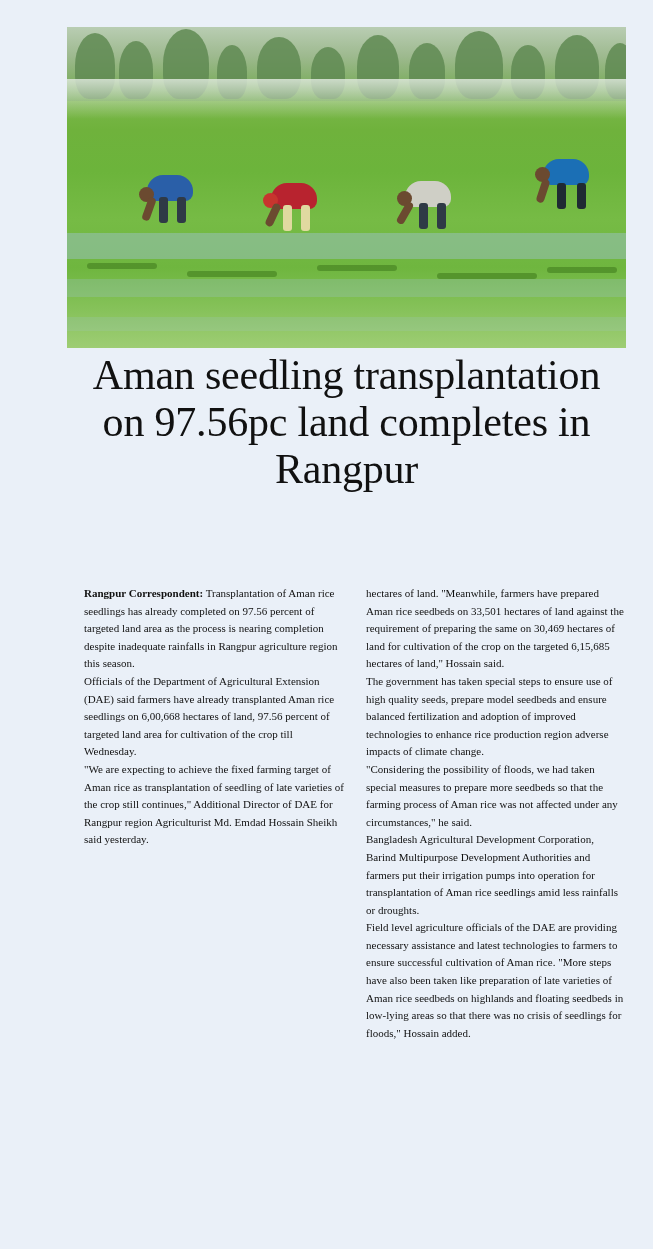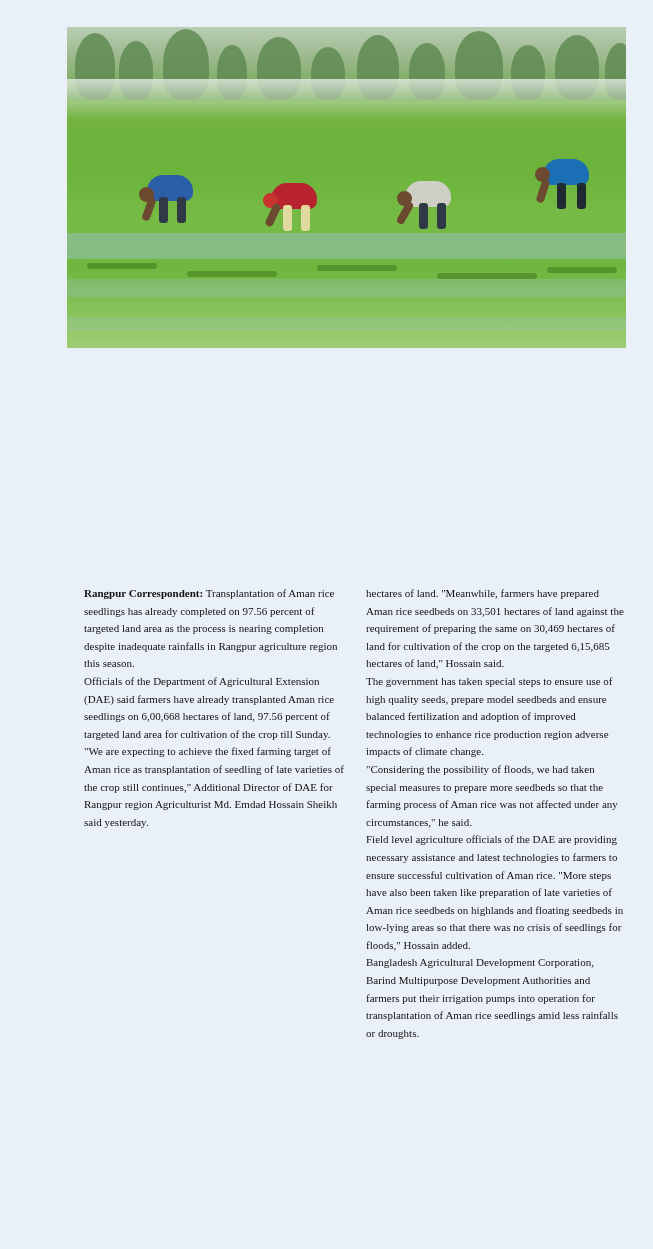--- a/index.html
+++ b/index.html
@@ -212,30 +212,31 @@
         <div class="farmer" style="left:466px; top:126px; width:74px; height:80px;">
           <div class="body" style="left:10px; top:6px; background:#1b6fb5;"></div>
           <div class="head" style="left:2px; top:14px;"></div>
           <div class="arm" style="left:6px; top:26px; transform:rotate(18deg);"></div>
           <div class="leg" style="left:24px; top:30px; background:#1f2a33;"></div>
           <div class="leg" style="left:44px; top:30px; background:#1f2a33;"></div>
         </div>
       </div>
     </div>
 
+    <div class="headline">Aman seedling transplantation on 97.56pc land completes in Rangpur</div>
 
     <div class="columns">
       <div class="col">
         <p><span class="byline">Rangpur Correspondent:</span> <span>Transplantation of Aman rice seedlings has already completed on 97.56 percent of targeted land area as the process is nearing completion despite inadequate rainfalls in Rangpur agriculture region this season.</span></p>
-        <p>Officials of the Department of Agricultural Extension (DAE) said farmers have already transplanted Aman rice seedlings on 6,00,668 hectares of land, 97.56 percent of targeted land area for cultivation of the crop till Sunday.</p>
+        <p>Officials of the Department of Agricultural Extension (DAE) said farmers have already transplanted Aman rice seedlings on 6,00,668 hectares of land, 97.56 percent of targeted land area for cultivation of the crop till Wednesday.</p>
         <p>"We are expecting to achieve the fixed farming target of Aman rice as transplantation of seedling of late varieties of the crop still continues," Additional Director of DAE for Rangpur region Agriculturist Md. Emdad Hossain Sheikh said yesterday.</p>
       </div>
       <div class="col">
         <p>hectares of land. "Meanwhile, farmers have prepared Aman rice seedbeds on 33,501 hectares of land against the requirement of preparing the same on 30,469 hectares of land for cultivation of the crop on the targeted 6,15,685 hectares of land," Hossain said.</p>
         <p>The government has taken special steps to ensure use of high quality seeds, prepare model seedbeds and ensure balanced fertilization and adoption of improved technologies to enhance rice production region adverse impacts of climate change.</p>
         <p>"Considering the possibility of floods, we had taken special measures to prepare more seedbeds so that the farming process of Aman rice was not affected under any circumstances," he said.</p>
+        <p>Bangladesh Agricultural Development Corporation, Barind Multipurpose Development Authorities and farmers put their irrigation pumps into operation for transplantation of Aman rice seedlings amid less rainfalls or droughts.</p>
         <p>Field level agriculture officials of the DAE are providing necessary assistance and latest technologies to farmers to ensure successful cultivation of Aman rice. "More steps have also been taken like preparation of late varieties of Aman rice seedbeds on highlands and floating seedbeds in low-lying areas so that there was no crisis of seedlings for floods," Hossain added.</p>
-        <p>Bangladesh Agricultural Development Corporation, Barind Multipurpose Development Authorities and farmers put their irrigation pumps into operation for transplantation of Aman rice seedlings amid less rainfalls or droughts.</p>
       </div>
     </div>
 
   </div>
 </div>
 
 </body></html>

